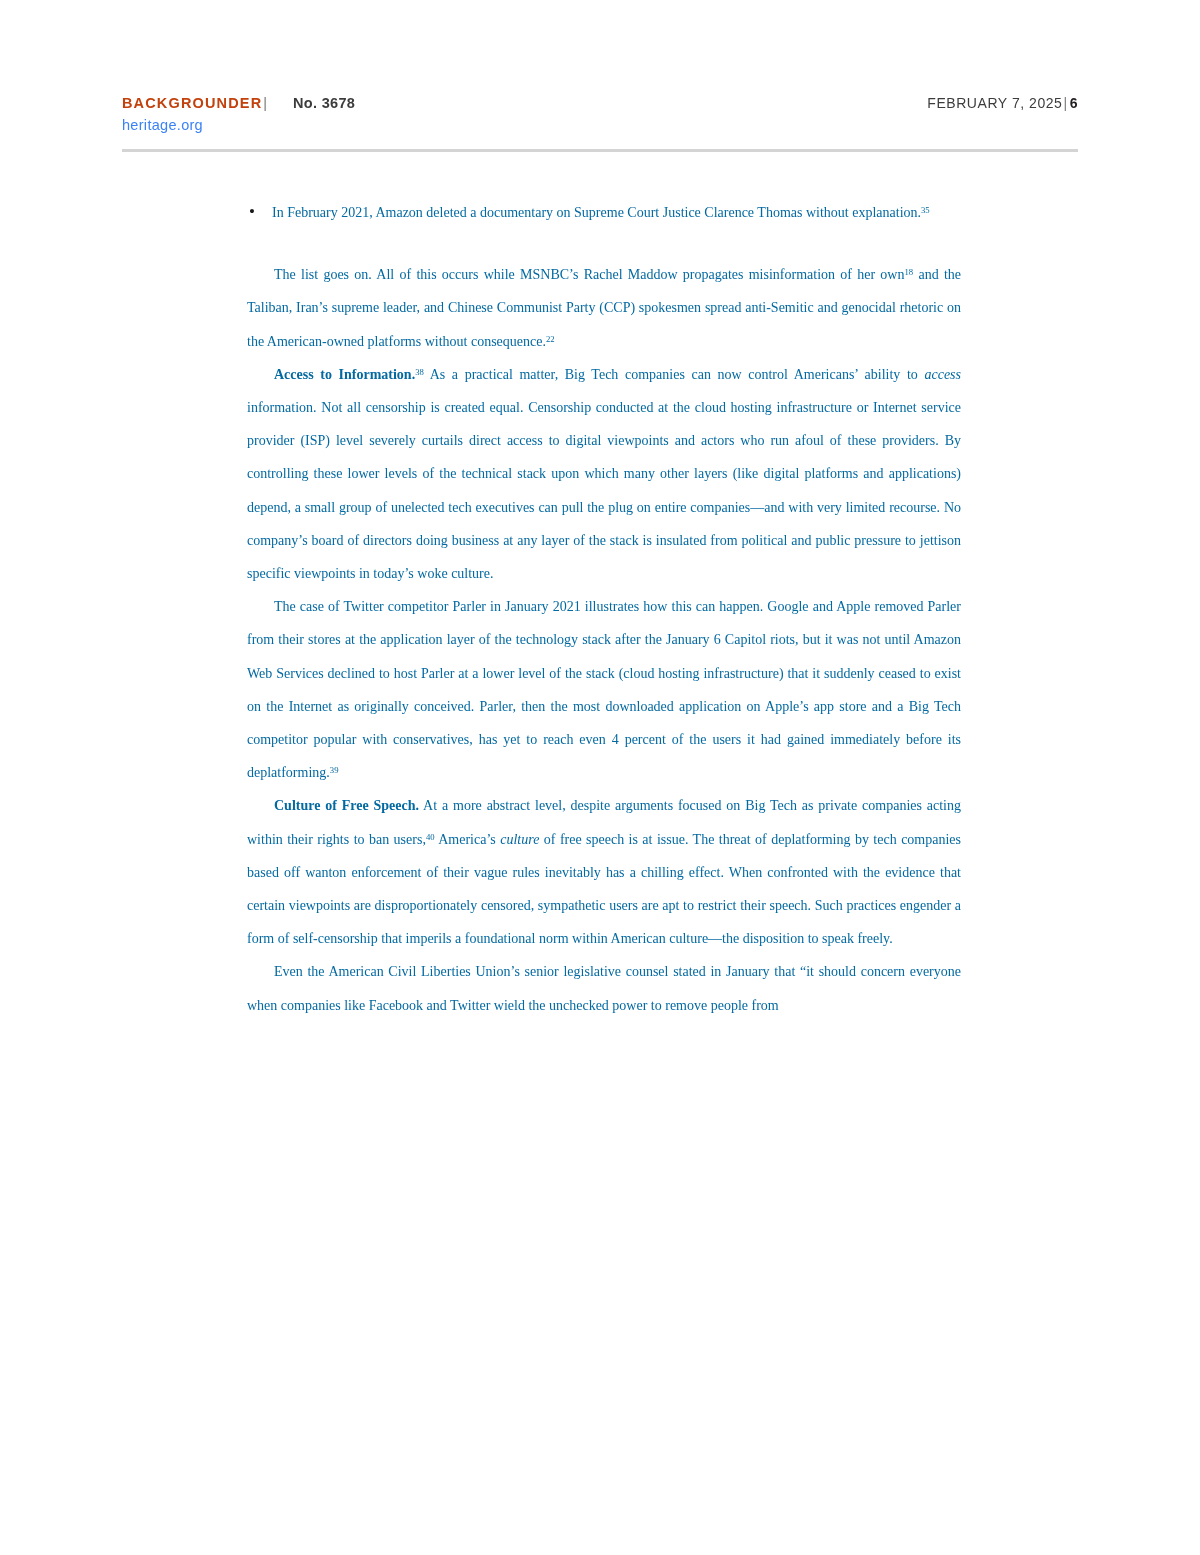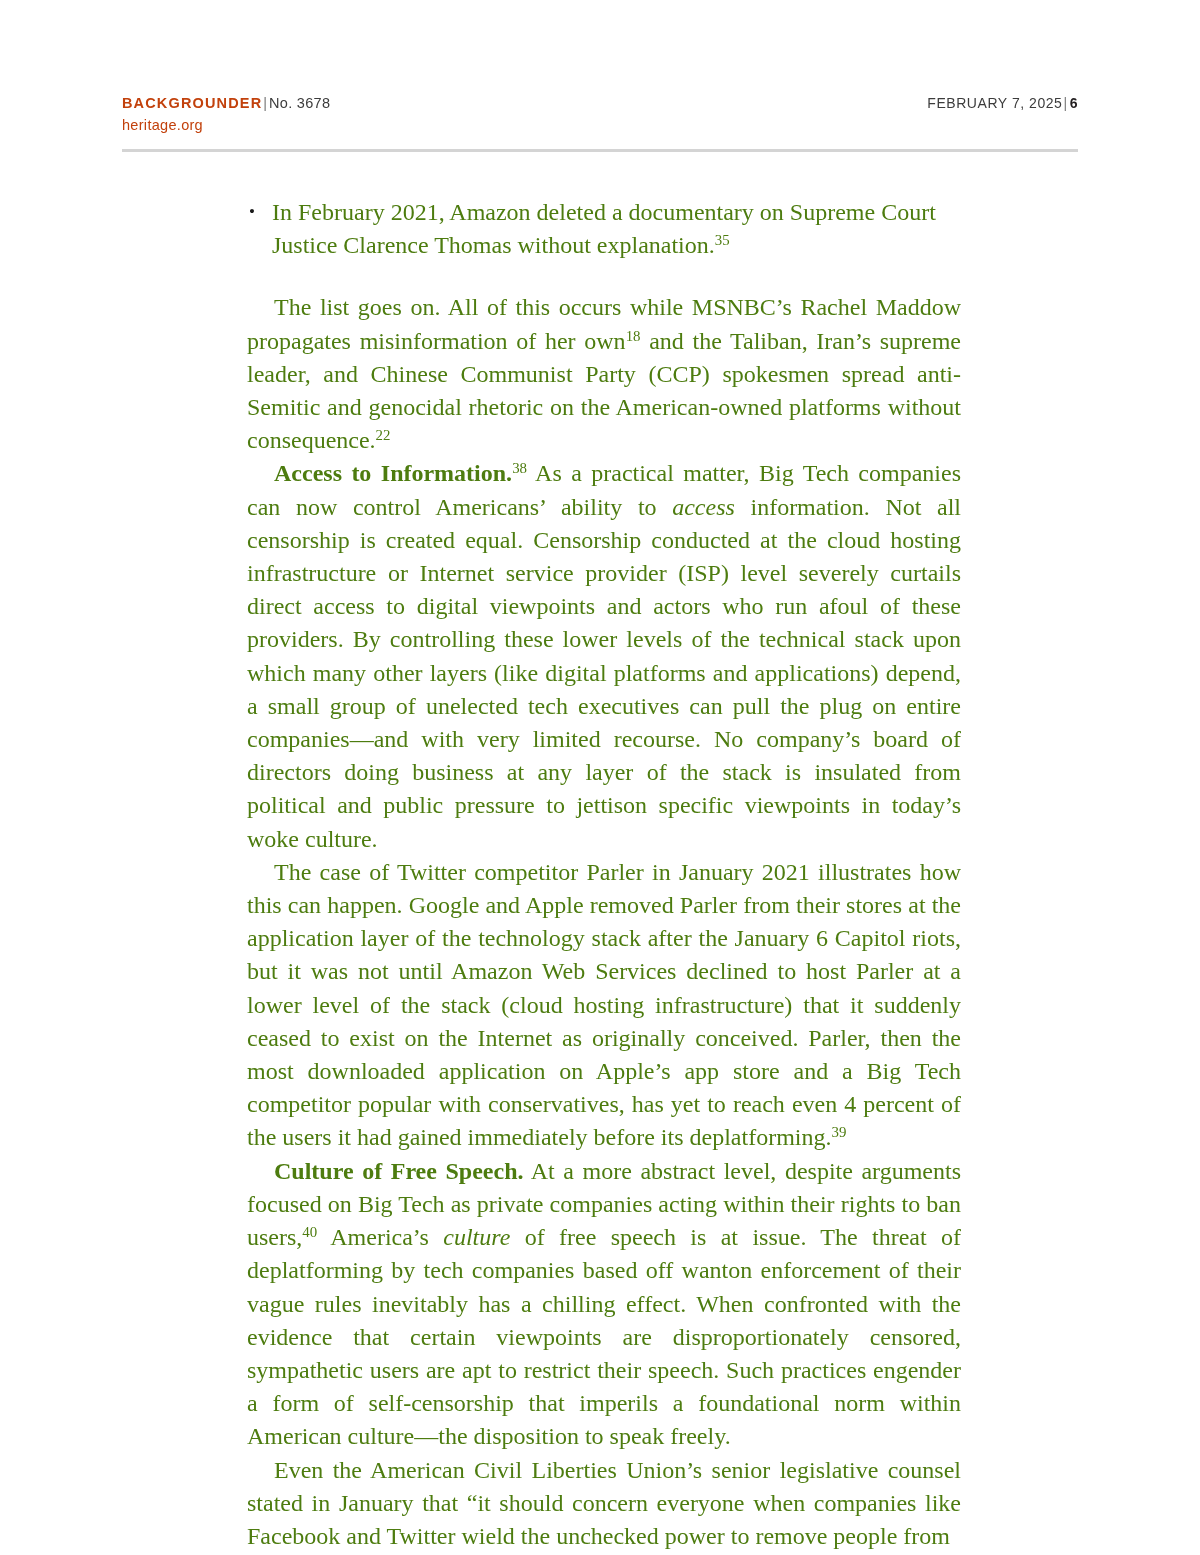--- a/index.html
+++ b/index.html
@@ -42,29 +42,30 @@
     font-weight: bold;
     letter-spacing: 1.15px;
     color: #c2410c;
   }
   .pub-sep {
     color: #7b7b7b;
     font-weight: normal;
     padding: 0 2px 0 1px;
   }
   .pub-number {
-    font-weight: normal;
+    font-weight: bold;
     letter-spacing: 0.3px;
     color: #3c3c3c;
+    margin-left: 24px;
   }
   .site-line {
     font-size: 14.5px;
     line-height: 21px;
     letter-spacing: 0.3px;
-    color: #c2410c;
+    color: #3b82f6;
     margin-top: 2px;
   }
   .header-right {
     font-size: 14px;
     letter-spacing: 0.55px;
     color: #3c3c3c;
     white-space: nowrap;
     padding-top: 1px;
   }
   .header-right .page-num {
@@ -82,23 +83,23 @@
     height: 3px;
     background: #d4d4d4;
   }
 
   
   .body-column {
     position: absolute;
     left: 247px;
     top: 196px;
     width: 714px;
-    font-size: 24px;
+    font-size: 14px;
     line-height: 33.2px;
-    color: #4d7c0f;
+    color: #0369a1;
     text-align: justify;
     -webkit-hyphens: none;
     hyphens: none;
   }
   .body-column p {
     margin: 0;
     text-indent: 27px;
   }
 
   

